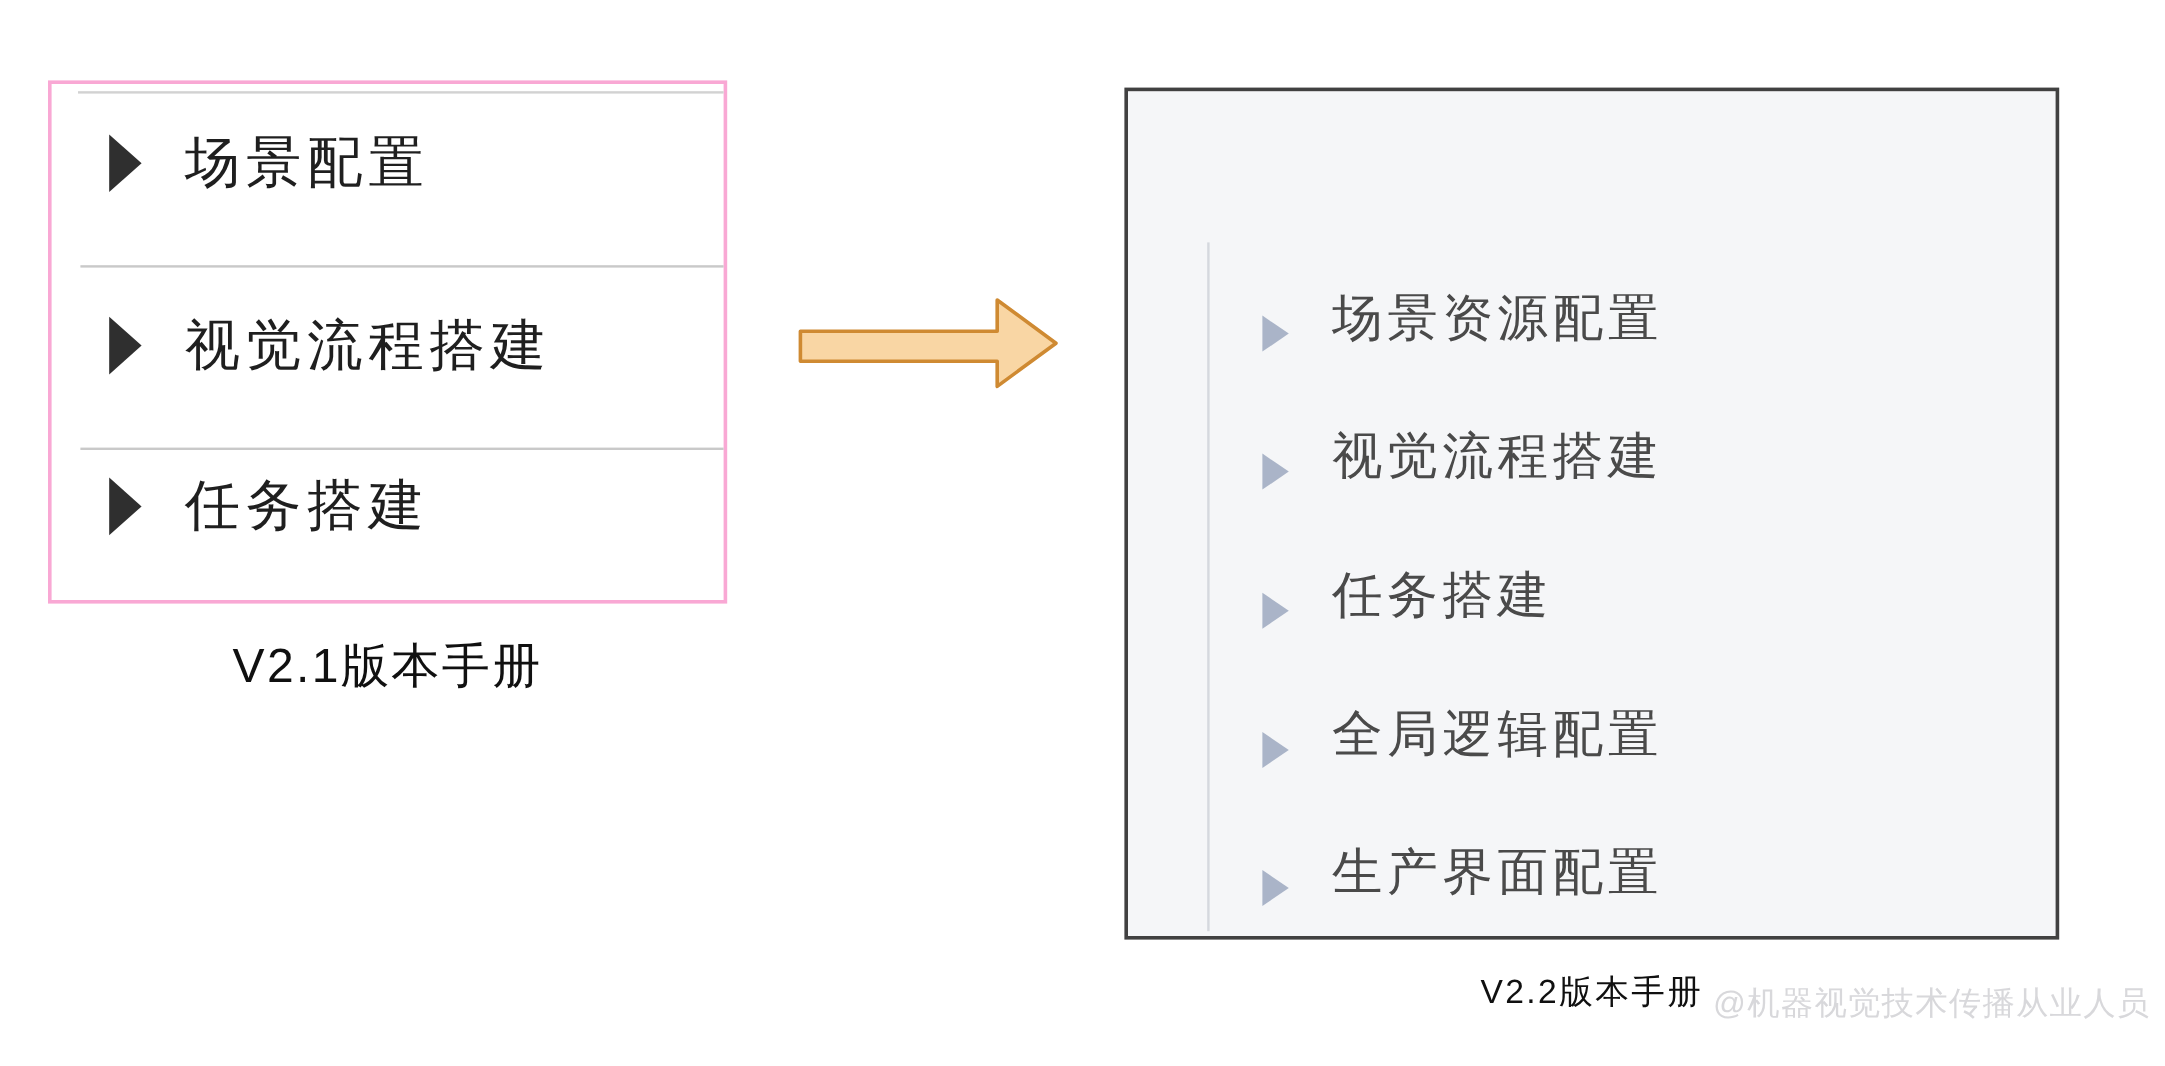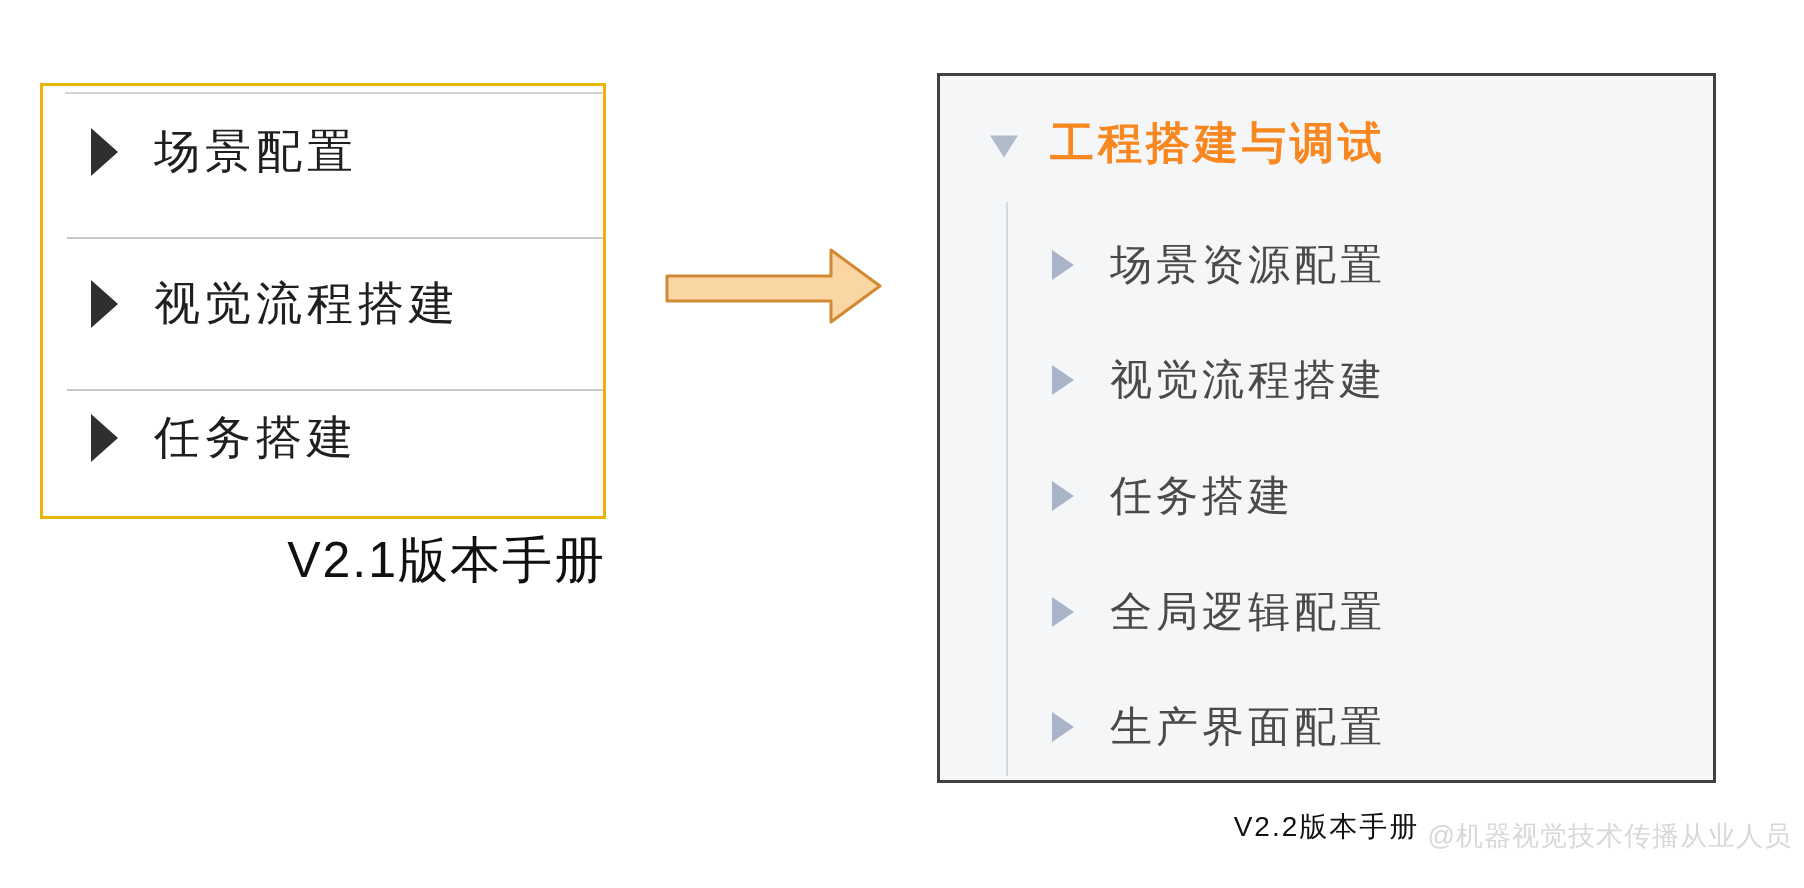--- a/index.html
+++ b/index.html
@@ -10,22 +10,21 @@
     font-family: "Liberation Sans", "DejaVu Sans", sans-serif;
     overflow: hidden;
   }
 
   
   .panel-v21 {
     position: absolute;
     left: 40px; top: 67px;
     width: 566px; height: 436px;
     background: #ffffff;
-    border: 3px solid #eab308;
-    margin-top: 16px;
+    border: 3px solid #f9a8d4;
   }
   .panel-v21 .top-hairline {
     position: absolute; left: 22px; right: 0; top: 6px;
     height: 2px; background: #d2d2d2;
   }
   .v21-row {
     position: absolute; left: 48px;
     display: flex; align-items: center; gap: 36px;
     transform: translateY(-50%);
     cursor: pointer;
@@ -44,21 +43,21 @@
     position: absolute; left: 24px; right: 0;
     height: 2px; background: #c9c9c9;
   }
 
   .caption {
     position: absolute;
     text-align: center;
     color: #101010;
     white-space: nowrap;
   }
-  .caption-v21 { left: 40px; width: 566px; top: 527px; font-size: 50px; letter-spacing: 2px; text-align: right; }
+  .caption-v21 { left: 40px; width: 566px; top: 527px; font-size: 40px; letter-spacing: 2px; }
   .caption-v22 { left: 937px; width: 779px; top: 808px; font-size: 28px; letter-spacing: 2px; }
 
   
   .arrow-wrap { position: absolute; left: 665px; top: 247px; width: 220px; height: 78px; }
 
   
   .panel-v22 {
     position: absolute;
     left: 937px; top: 73px;
     width: 779px; height: 710px;
@@ -83,21 +82,21 @@
   }
   .tri-down-muted {
     width: 0; height: 0;
     border-top: 22px solid #b2bbca;
     border-left: 14px solid transparent;
     border-right: 14px solid transparent;
     margin-top: 6px;
   }
   .v22-row {
     position: absolute; left: 112px;
-    display: flex; align-items: center; gap: 36px;
+    display: flex; align-items: flex-end; gap: 36px;
     transform: translateY(-50%);
     cursor: pointer;
   }
   .v22-label {
     font-size: 42px; color: #4a4a4a; letter-spacing: 4px;
     white-space: nowrap;
   }
   .tri-right-muted {
     width: 0; height: 0;
     border-left: 22px solid #aab4c8;
@@ -146,24 +145,20 @@
 
 <div class="arrow-wrap">
   <svg width="220" height="78" viewBox="0 0 220 78">
     <polygon points="2,29 166,29 166,3 215,39 166,75 166,54 2,54" fill="#f9d6a4" stroke="#cf8a32" stroke-width="3" stroke-linejoin="round"></polygon>
   </svg>
 </div>
 
 <section class="panel-v22">
   <div class="v22-guide-line"></div>
 
-  <div class="v22-root-row" style="top:67px">
-    <span class="tri-down-muted"></span>
-    <span class="v22-root-label">工程搭建与调试</span>
-  </div>
 
   <div class="v22-row" style="top:189px">
     <span class="tri-right-muted"></span>
     <span class="v22-label">场景资源配置</span>
   </div>
 
   <div class="v22-row" style="top:304px">
     <span class="tri-right-muted"></span>
     <span class="v22-label">视觉流程搭建</span>
   </div>

